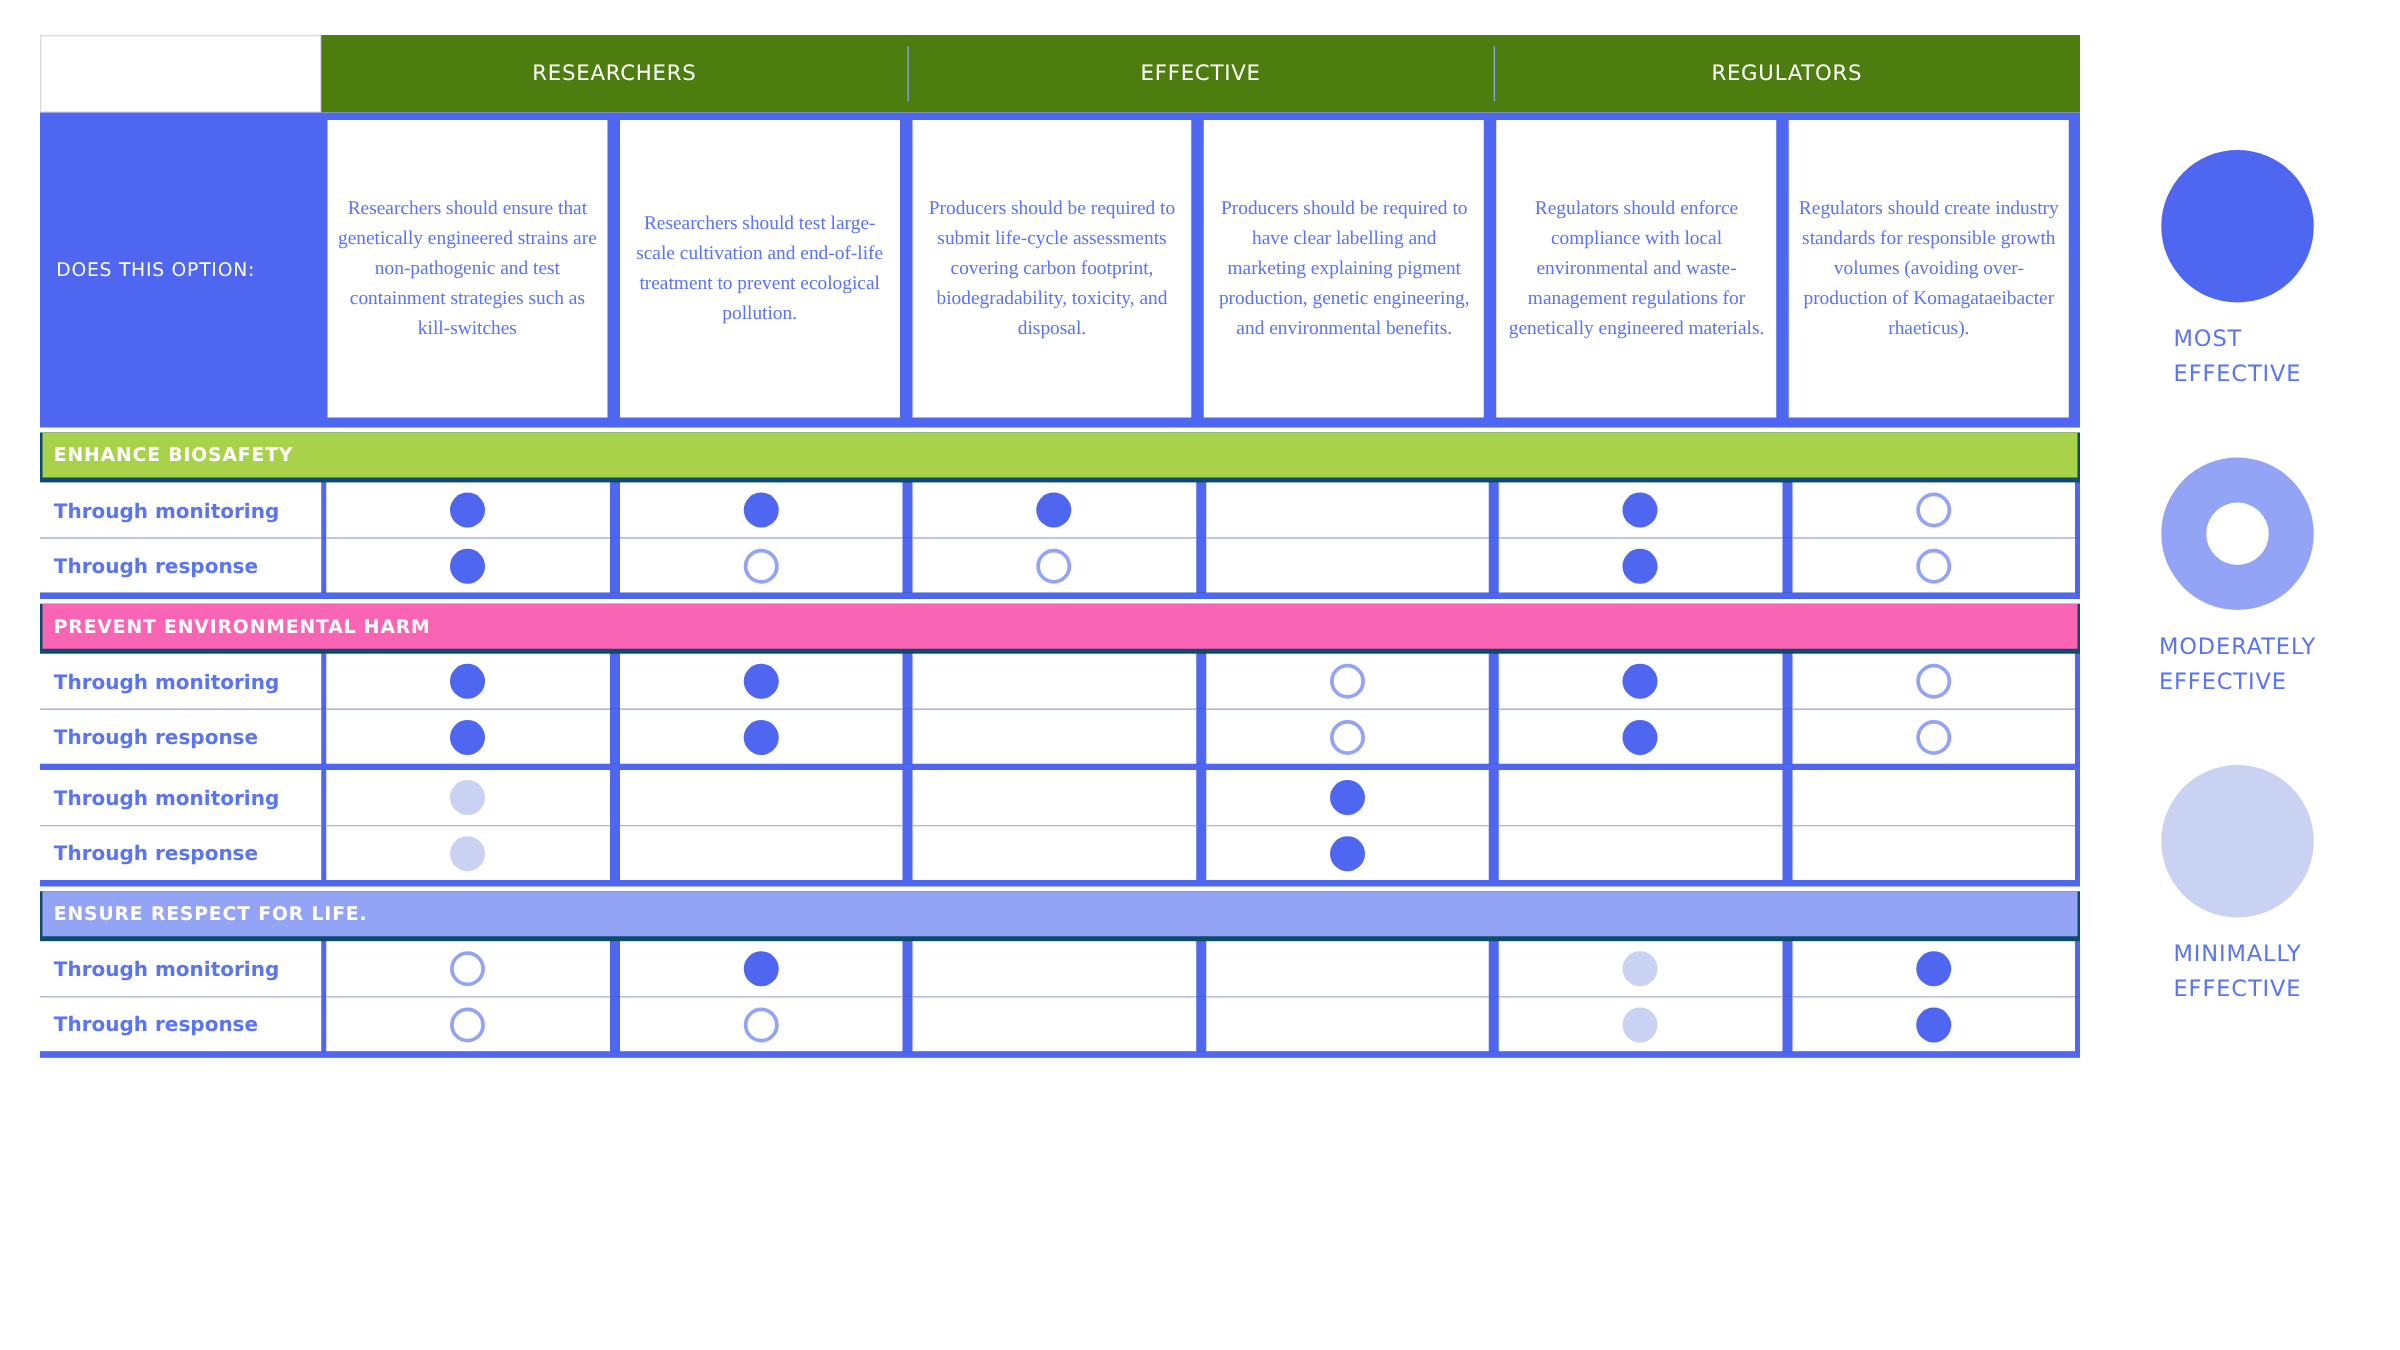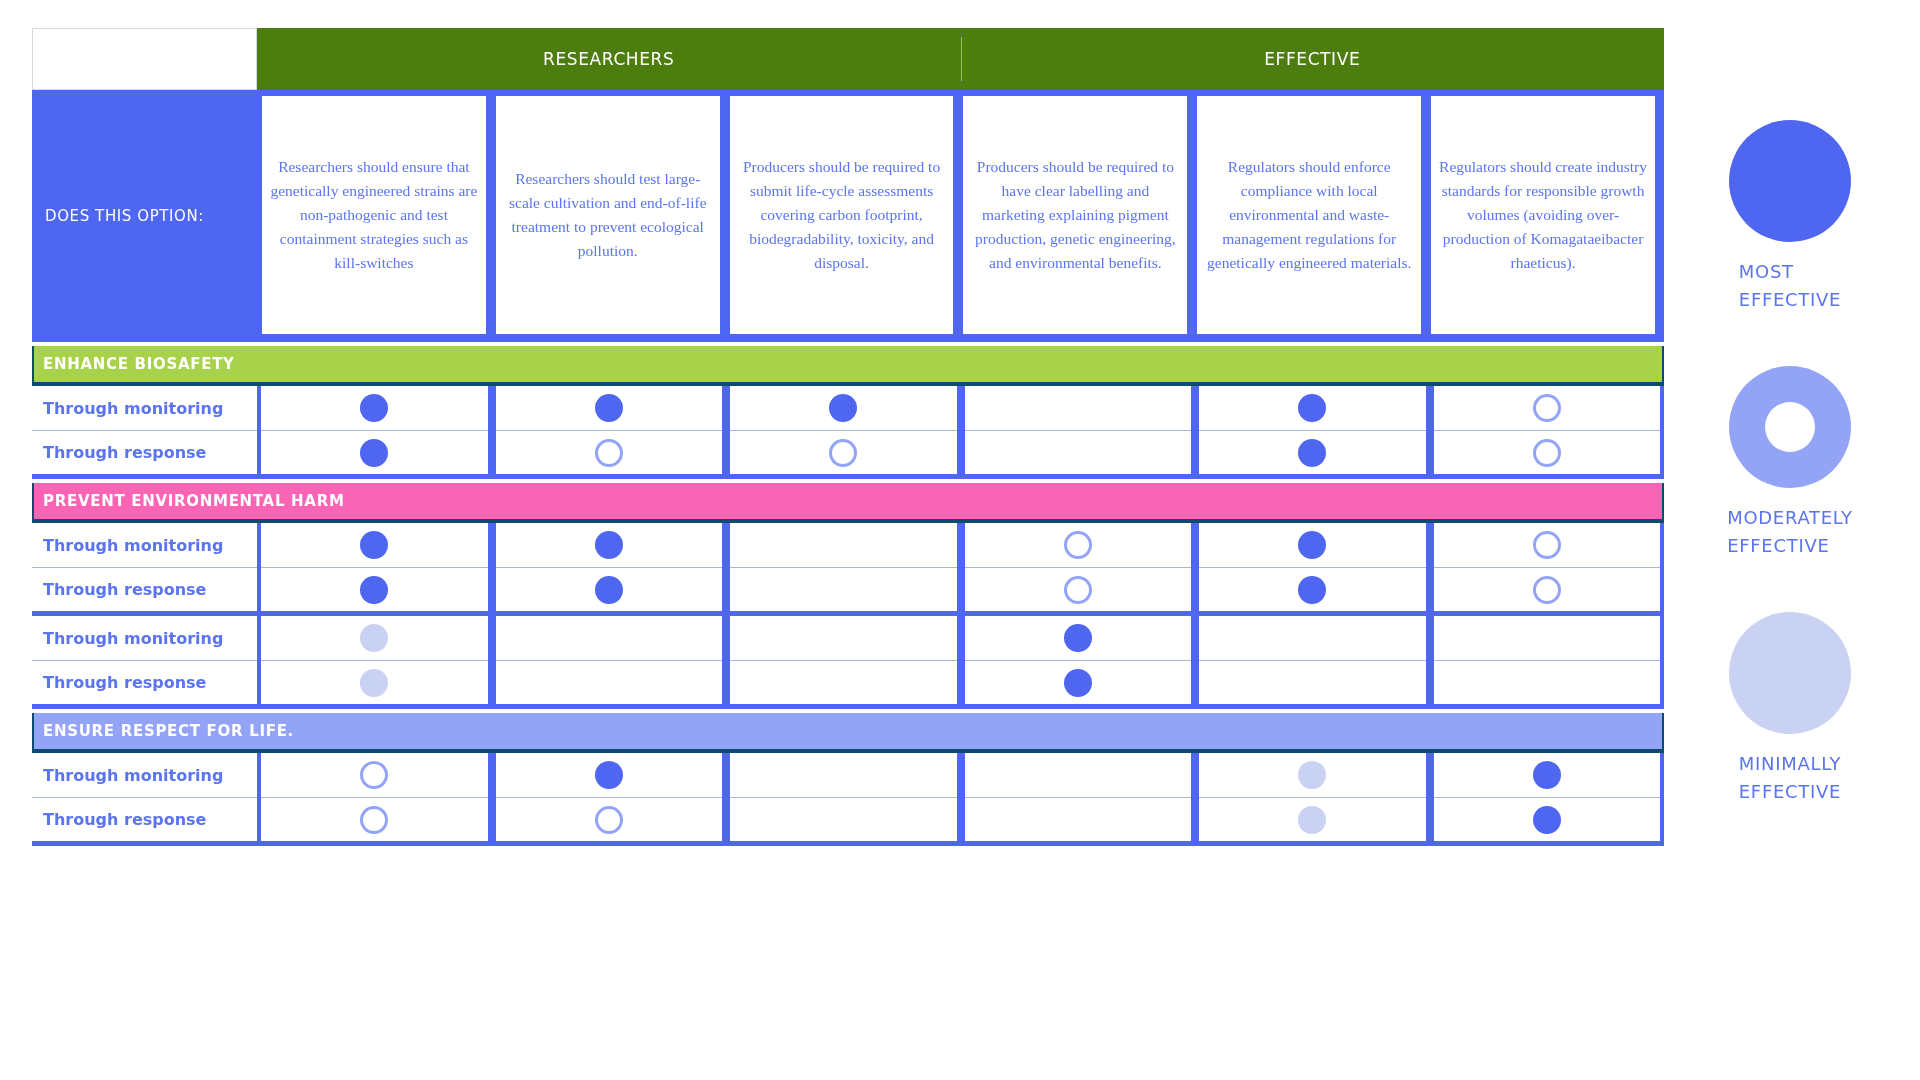--- a/index.html
+++ b/index.html
@@ -142,20 +142,23 @@
   <div class="matrix">
 
     <div class="group-row">
       <div class="corner-blank"></div>
       <div class="groups">
         <div class="group-cell">
             <span>RESEARCHERS</span>
           </div>
         <div class="group-cell">
             <span>EFFECTIVE</span>
+          </div>
+        <div class="group-cell">
+            <span>REGULATORS</span>
           </div>
       </div>
     </div>
 
     <div class="prompt-row">
       <div class="prompt-label">DOES THIS OPTION:</div>
       <div class="prompt-cells">
         <div class="prompt-cell">Researchers should ensure that genetically engineered strains are non-pathogenic and test containment strategies such as kill-switches</div>
         <div class="prompt-cell">Researchers should test large-scale cultivation and end-of-life treatment to prevent ecological pollution.</div>
         <div class="prompt-cell">Producers should be required to submit life-cycle assessments covering carbon footprint, biodegradability, toxicity, and disposal.</div>

